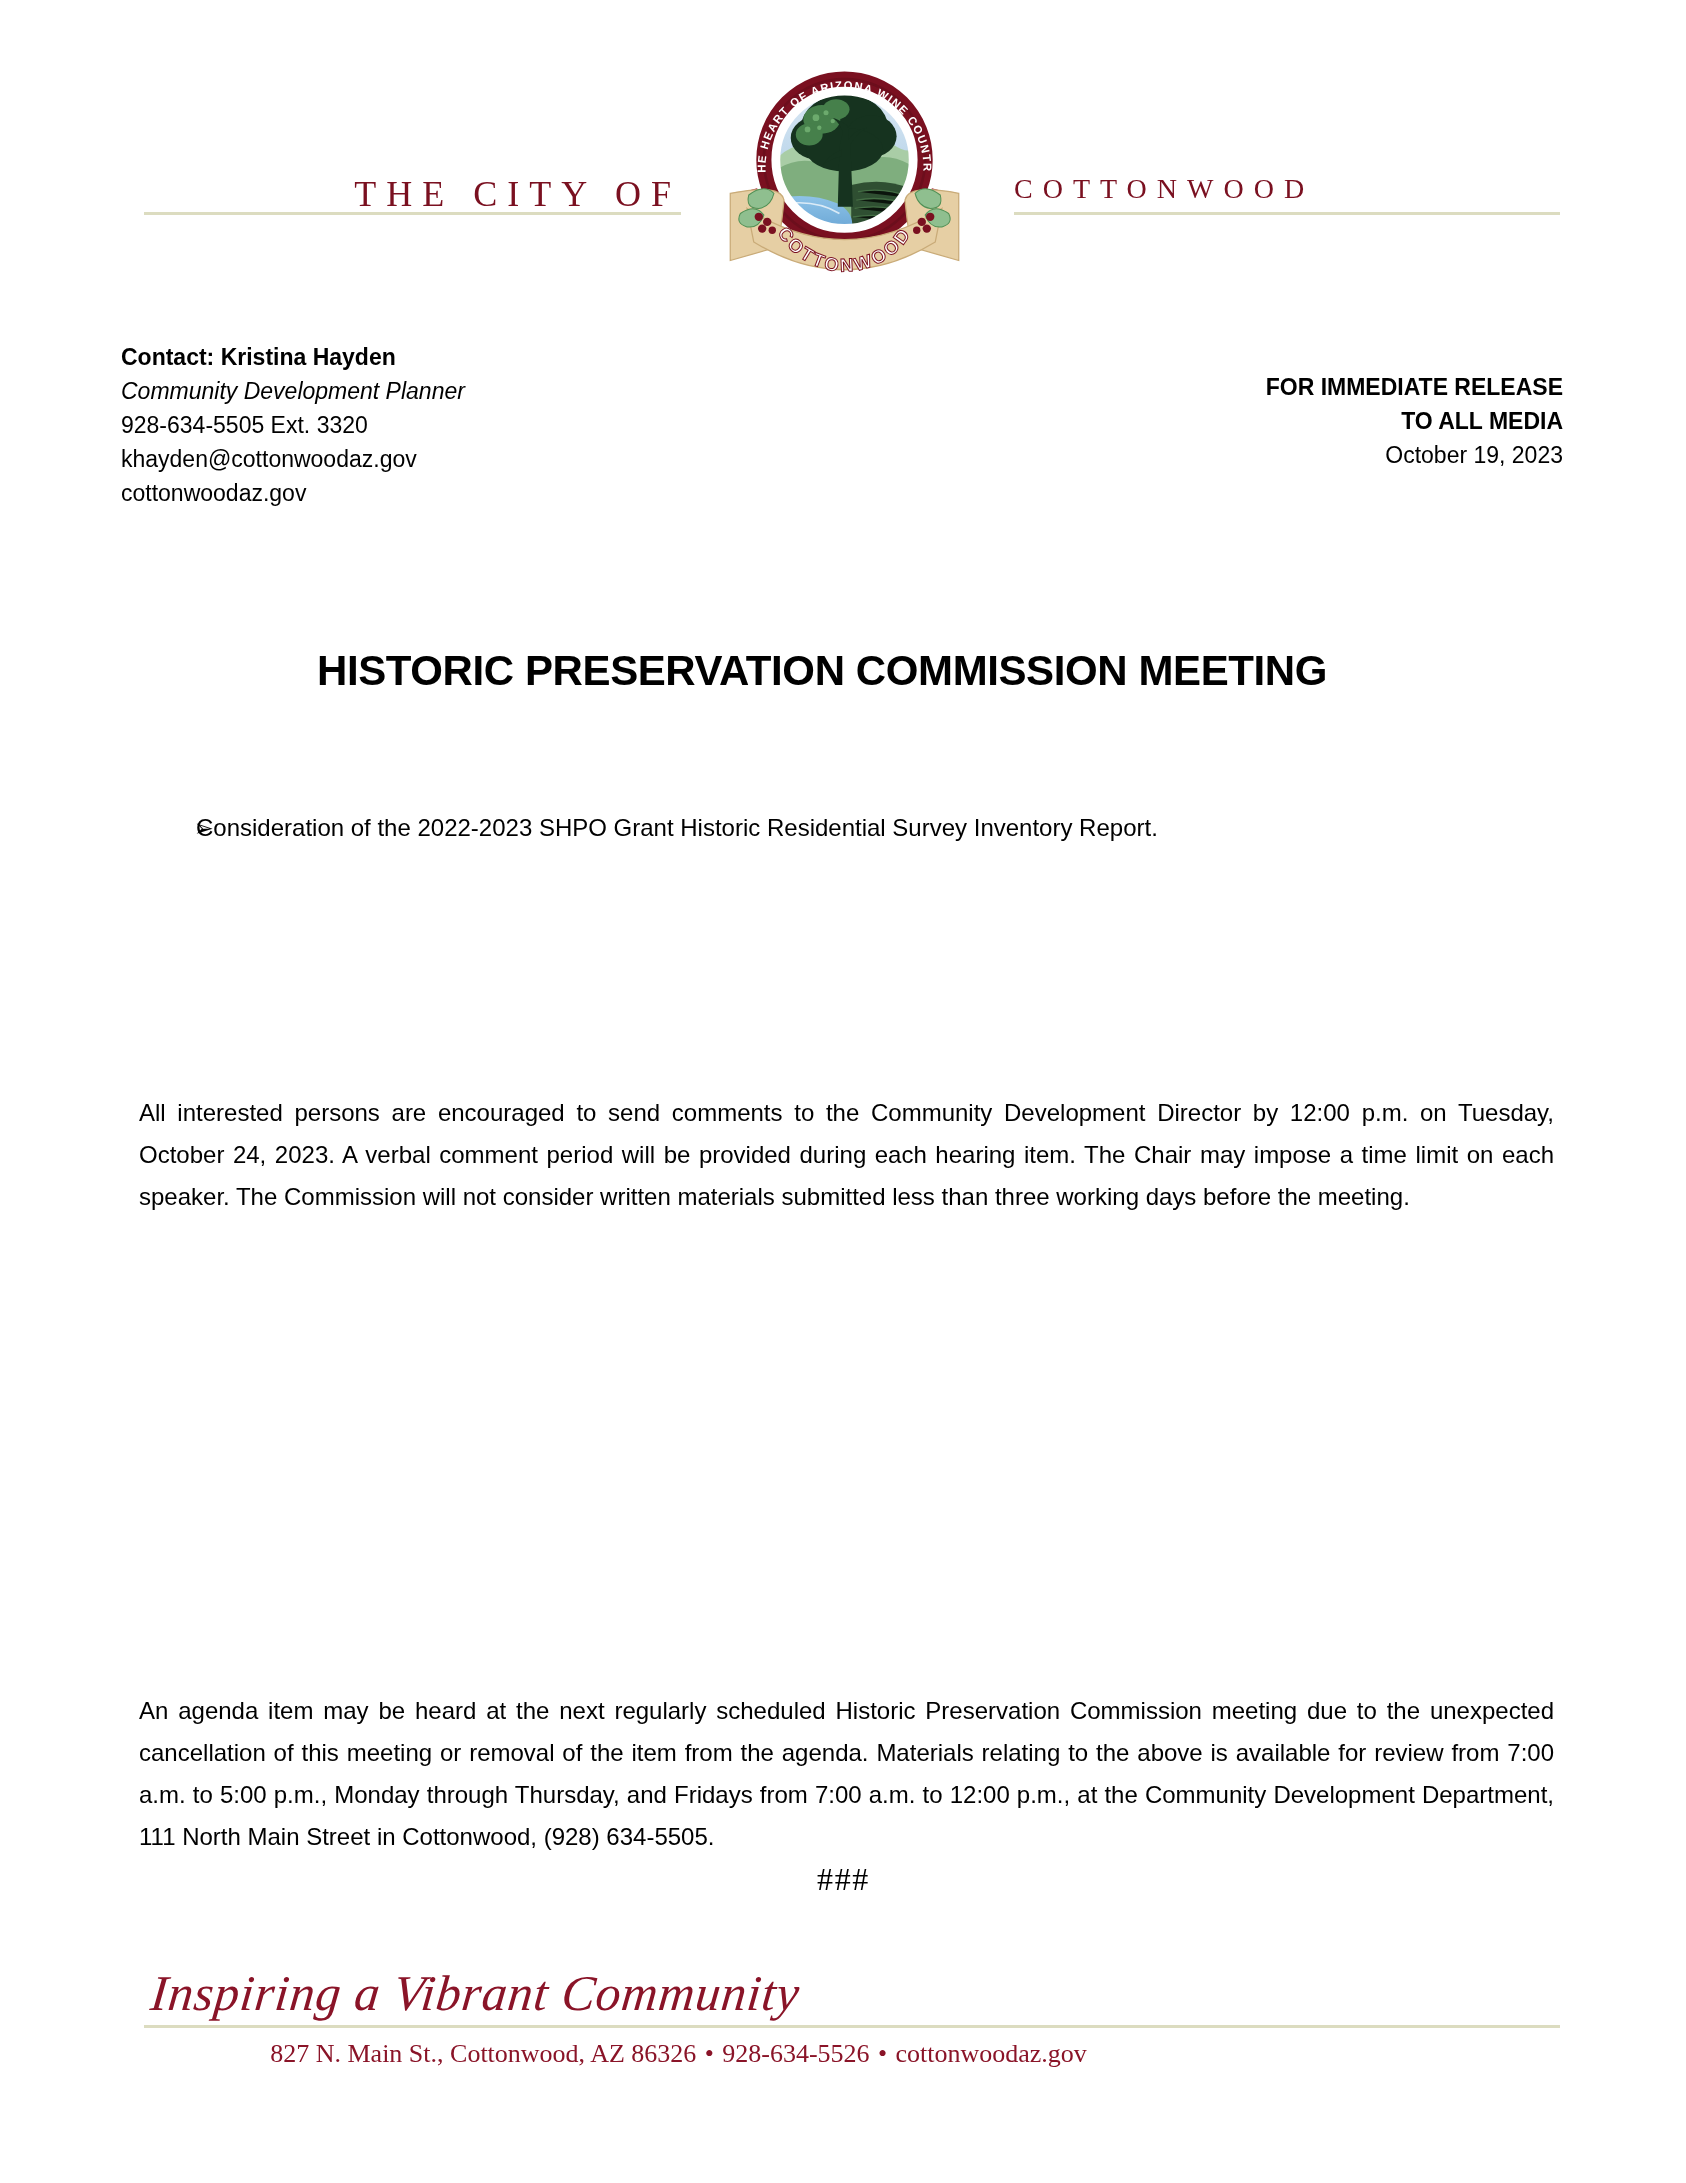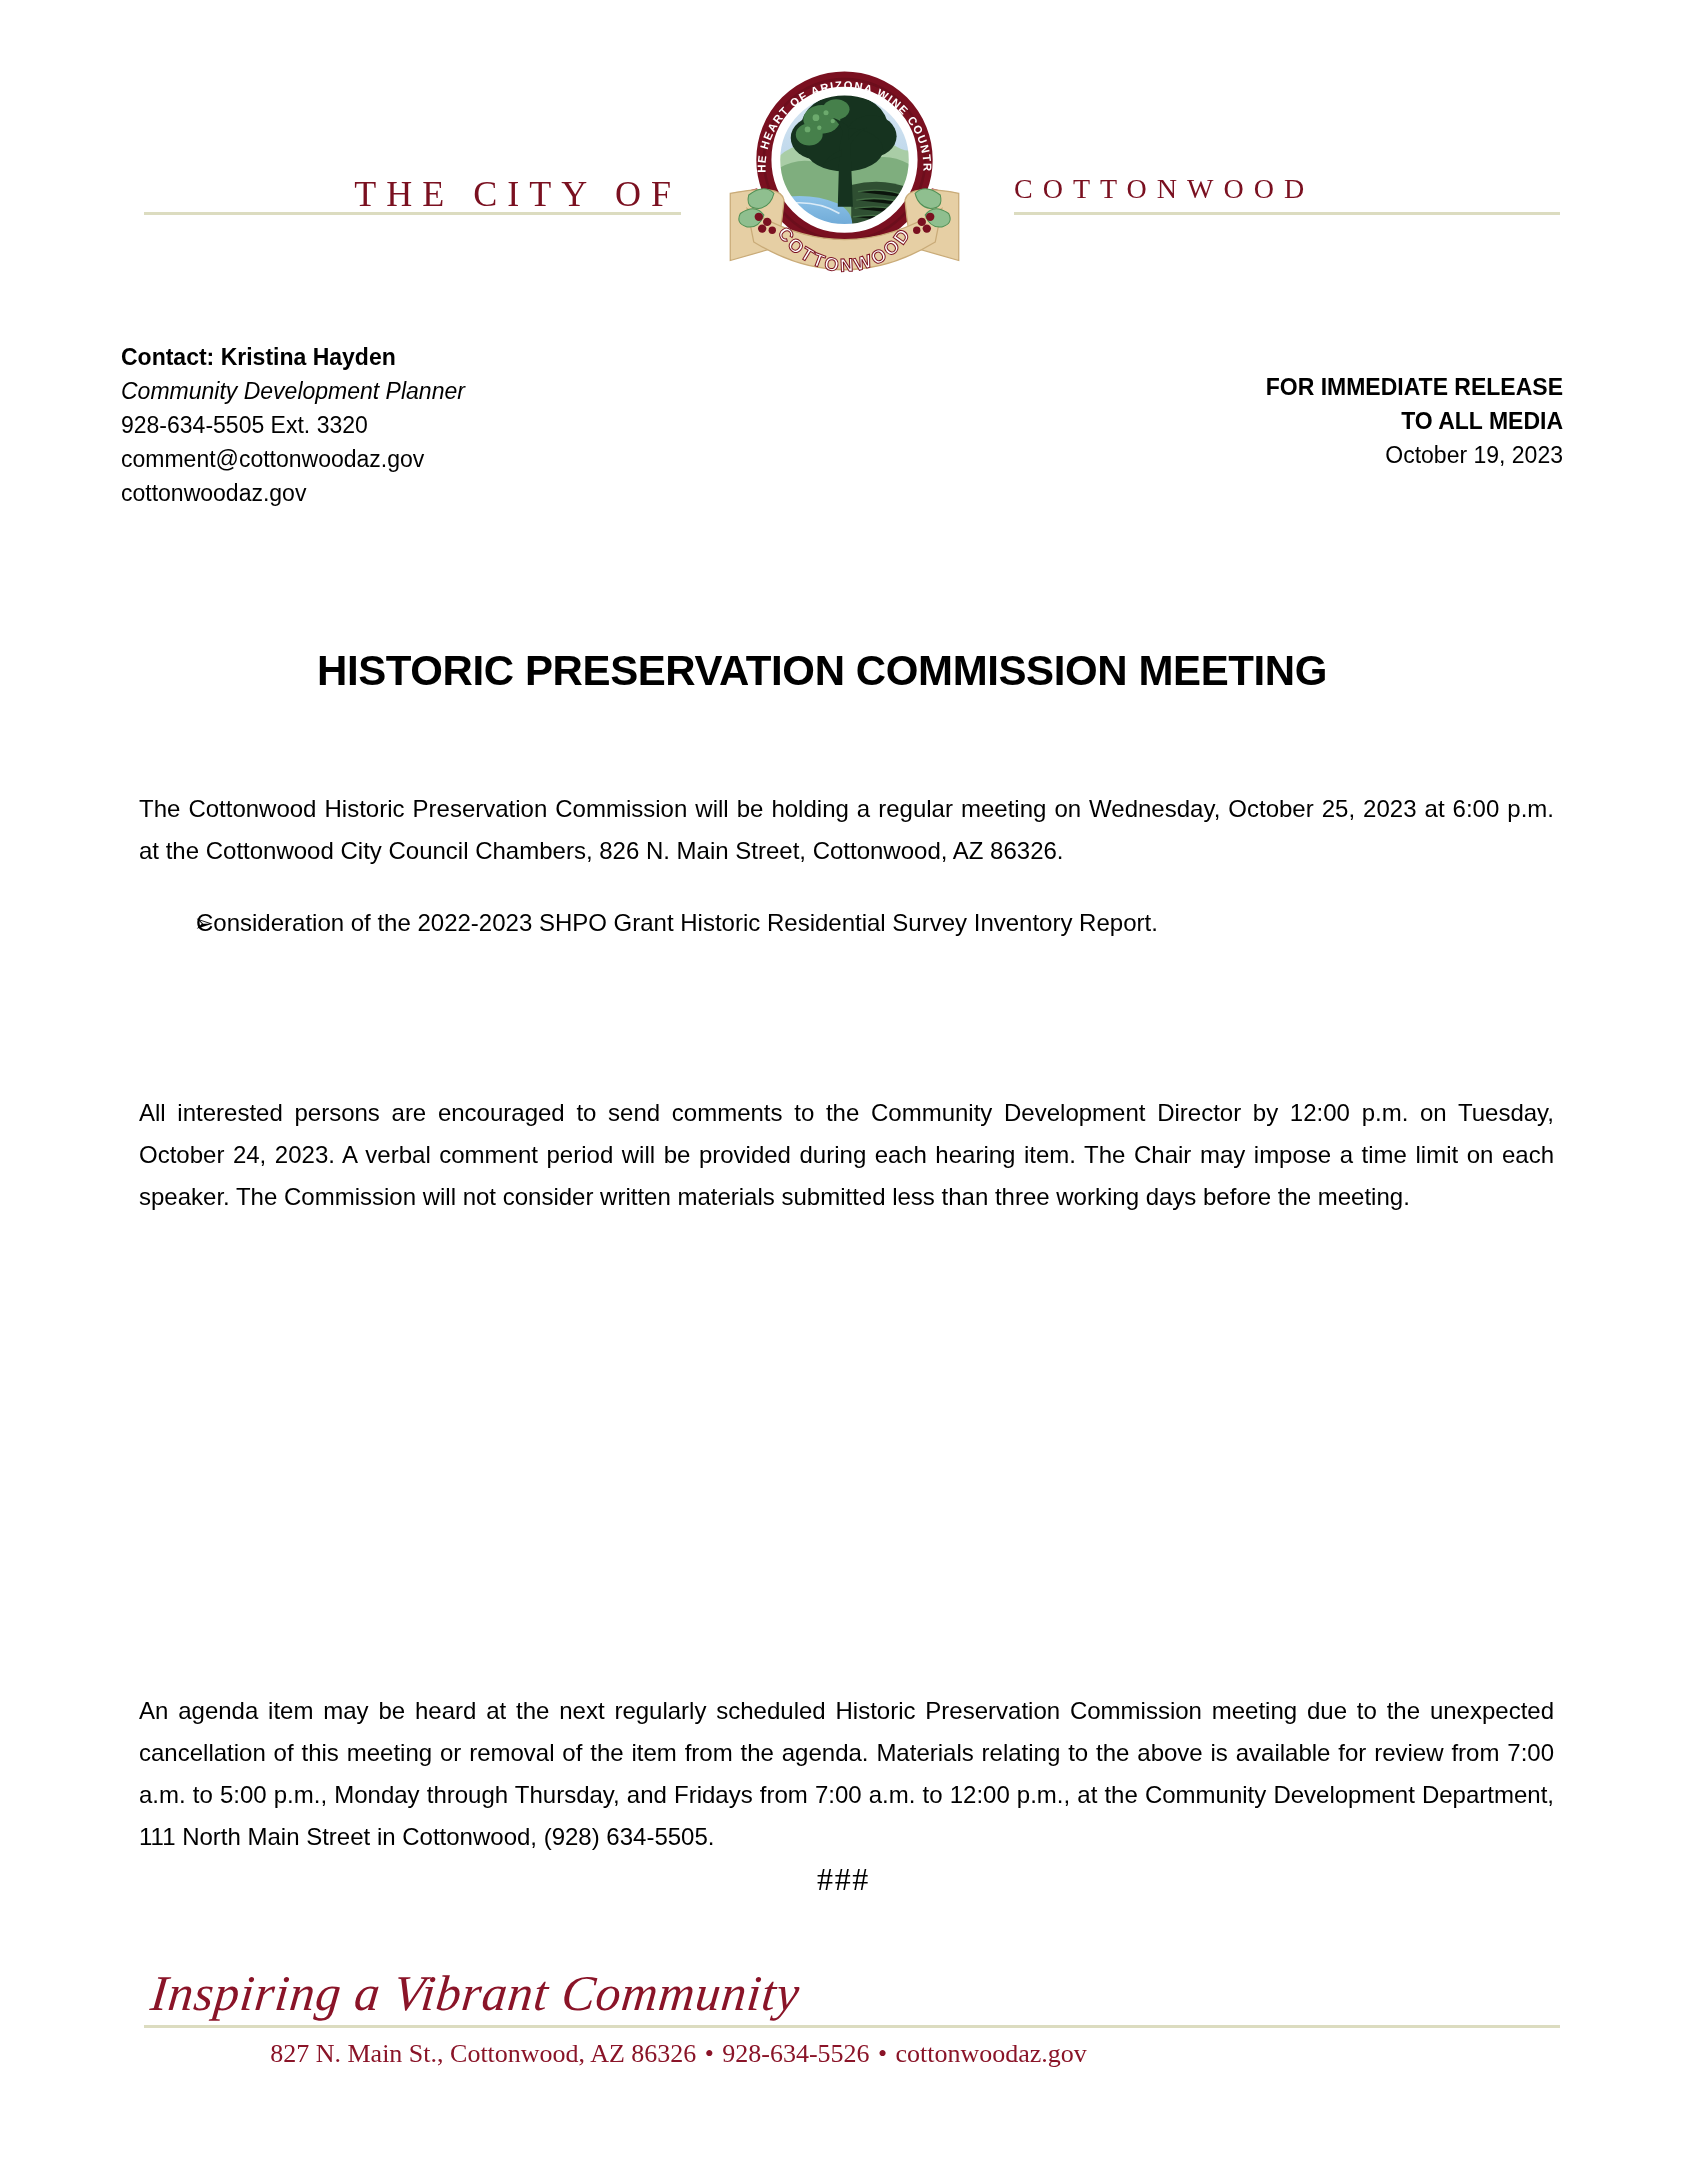--- a/index.html
+++ b/index.html
@@ -322,35 +322,34 @@
         </text>
       </svg>
     </div>
   </div>
 
   <div class="meta-row">
     <div class="contact-block">
       <div class="contact-name">Contact: Kristina Hayden</div>
       <div class="contact-title">Community Development Planner</div>
       <div>928-634-5505 Ext. 3320</div>
-      <div>comment@cottonwoodaz.gov</div>
+      <div>khayden@cottonwoodaz.gov</div>
       <div>cottonwoodaz.gov</div>
     </div>
 
     <div class="release-block">
       <div class="release-line1">FOR IMMEDIATE RELEASE</div>
       <div class="release-line2">TO ALL MEDIA</div>
       <div>October 19, 2023</div>
     </div>
   </div>
 
   <div class="doc-title">HISTORIC PRESERVATION COMMISSION MEETING</div>
 
   <div class="body-area">
-    <p class="para justify">The Cottonwood Historic Preservation Commission will be holding a regular meeting on Wednesday, October 25, 2023 at 6:00 p.m. at the Cottonwood City Council Chambers, 826 N. Main Street, Cottonwood, AZ 86326.</p>
     <div class="bullet-row">
       <span class="bullet-marker">➢</span>
       <span class="bullet-text">Consideration of the 2022-2023 SHPO Grant Historic Residential Survey Inventory Report.</span>
     </div>
   </div>
 
   <div class="comments-para">All interested persons are encouraged to send comments to the Community Development Director by 12:00 p.m. on Tuesday, October 24, 2023. A verbal comment period will be provided during each hearing item. The Chair may impose a time limit on each speaker. The Commission will not consider written materials submitted less than three working days before the meeting.</div>
 
   <div class="agenda-para">An agenda item may be heard at the next regularly scheduled Historic Preservation Commission meeting due to the unexpected cancellation of this meeting or removal of the item from the agenda. Materials relating to the above is available for review from 7:00 a.m. to 5:00 p.m., Monday through Thursday, and Fridays from 7:00 a.m. to 12:00 p.m., at the Community Development Department, 111 North Main Street in Cottonwood, (928) 634-5505.</div>
 

